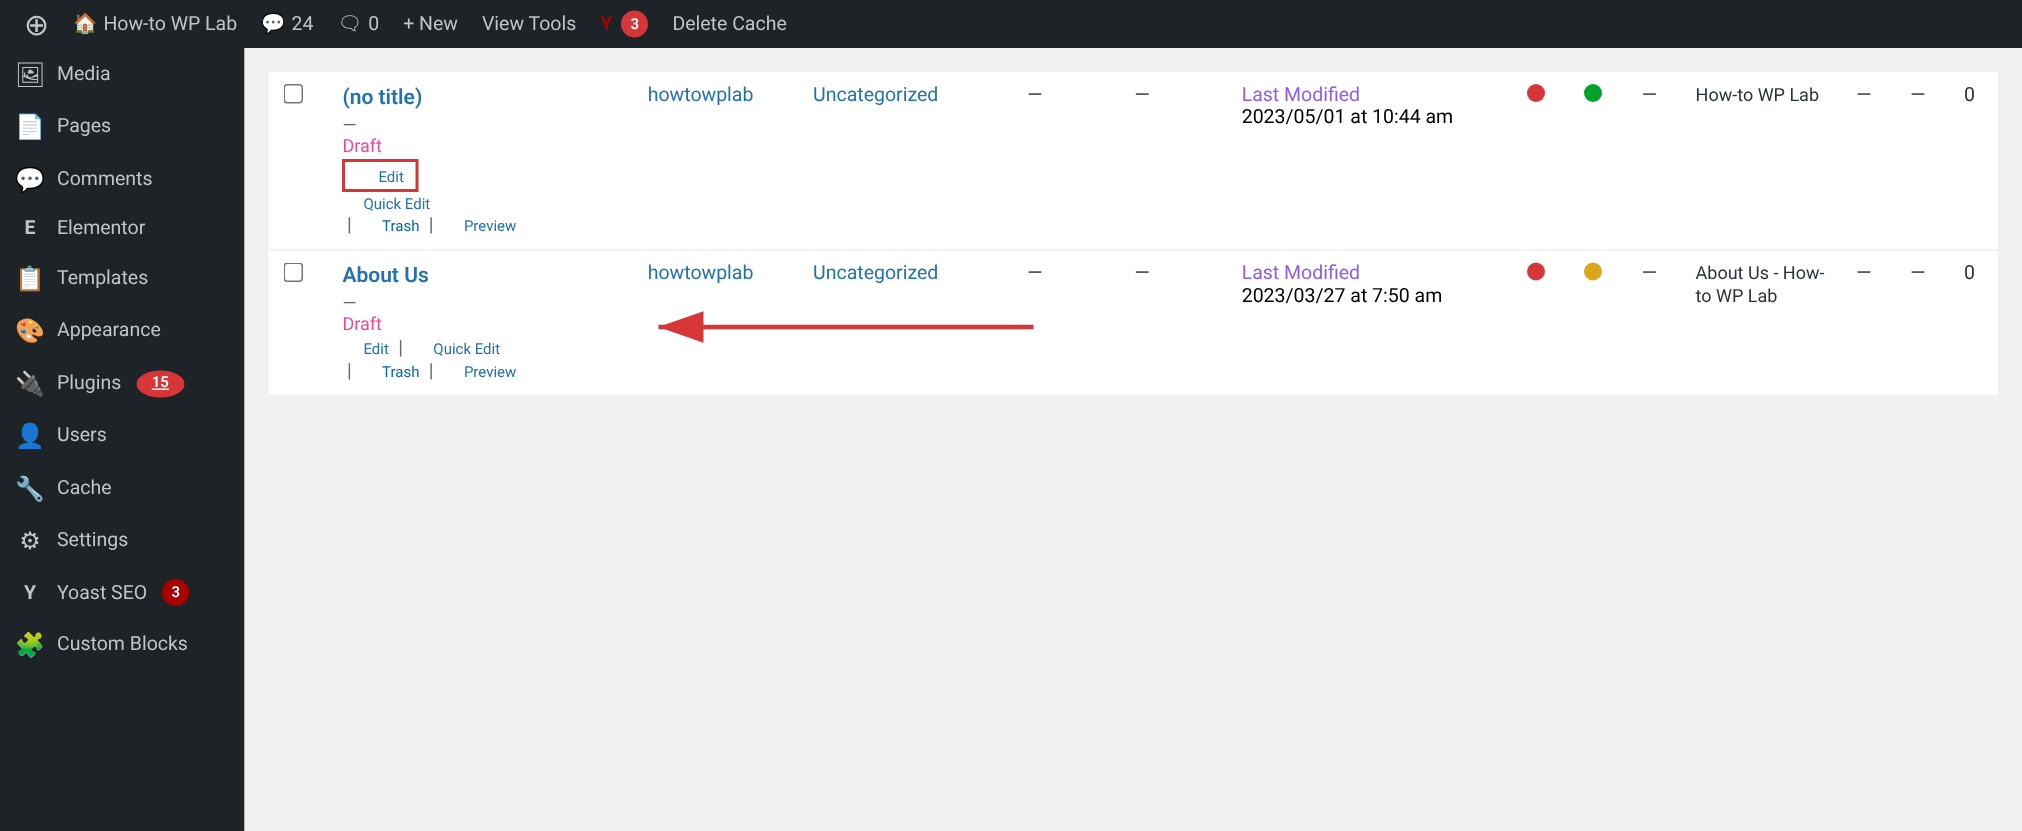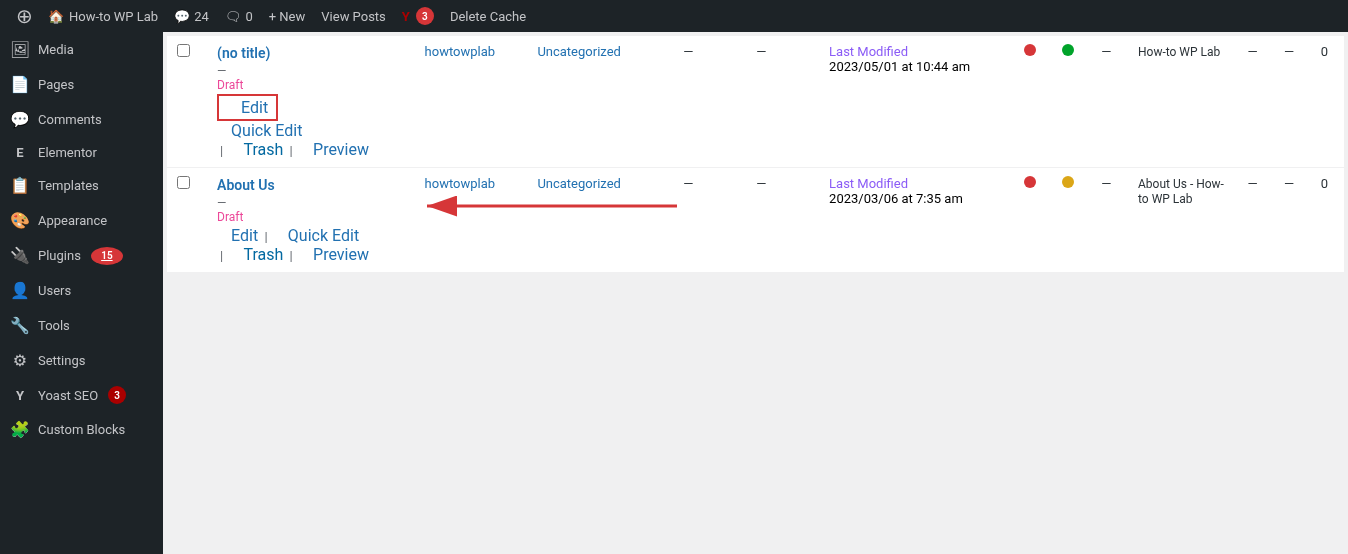--- a/index.html
+++ b/index.html
@@ -71,21 +71,21 @@
     .main-content {
       flex: 1;
       background: #f0f0f1;
       overflow: auto;
       padding: 0;
     }
 
     
     .table-wrap {
       background: #fff;
-      margin: 4px;
+      margin: 16px;
     }
 
     table.posts-table {
       width: 100%;
       border-collapse: collapse;
     }
     table.posts-table td {
       padding: 8px 10px;
       border-bottom: 1px solid #f0f0f1;
       vertical-align: top;
@@ -108,21 +108,21 @@
       text-decoration: none;
       font-weight: 600;
       font-size: 14px;
       line-height: 1.3;
     }
     .post-status { color: #ec4899; font-size: 12px; }
     .post-actions { margin-top: 2px; }
     .post-actions a {
       color: #2271b1;
       text-decoration: none;
-      font-size: 16px;
+      font-size: 10px;
       padding-left: 14px;
     }
     .post-actions .sep { color: #646970; margin: 0 3px; }
     .post-actions .trash-link { color: #0369a1; }
 
     .edit-box {
       display: inline-block;
       border: 2px solid #d63638;
       padding: 2px 8px;
       color: #2271b1;
@@ -209,21 +209,21 @@
     <span>24</span>
   </div>
   <div class="admin-bar-item">
     <span>🗨</span>
     <span>0</span>
   </div>
   <div class="admin-bar-item">
     <span>+ New</span>
   </div>
   <div class="admin-bar-item">
-    <span>View Posts</span>
+    <span>View Tools</span>
   </div>
   <div class="admin-bar-item">
     <span style="font-weight:700;color:#a00;">Y</span>
     <span class="badge">3</span>
   </div>
   <div class="admin-bar-item">
     <span>Delete Cache</span>
   </div>
 </div>
 
@@ -258,21 +258,21 @@
       <span class="s-icon">🔌</span>
       <span>Plugins</span>
       <span class="plugins-badge">15</span>
     </div>
     <div class="sidebar-item">
       <span class="s-icon">👤</span>
       <span>Users</span>
     </div>
     <div class="sidebar-item">
       <span class="s-icon">🔧</span>
-      <span>Tools</span>
+      <span>Cache</span>
     </div>
     <div class="sidebar-item">
       <span class="s-icon">⚙</span>
       <span>Settings</span>
     </div>
     <div class="sidebar-item">
       <span class="s-icon" style="font-weight:700;font-size:13px;">Y</span>
       <span>Yoast SEO</span>
       <span class="yoast-badge">3</span>
     </div>
@@ -387,21 +387,21 @@
               <a href="#" class="cat-link">Uncategorized</a>
             </td>
             <td class="tag-col">
               <span>—</span>
             </td>
             <td class="comment-col">
               <span>—</span>
             </td>
             <td class="date-col">
               <div class="date-label">Last Modified</div>
-              <div class="date-value">2023/03/06 at 7:35 am</div>
+              <div class="date-value">2023/03/27 at 7:50 am</div>
             </td>
             <td class="dot-col">
               <span class="status-dot dot-red"></span>
             </td>
             <td class="dot-col">
               <span class="status-dot dot-orange"></span>
             </td>
             <td class="dash-col">
               <span>—</span>
             </td>

